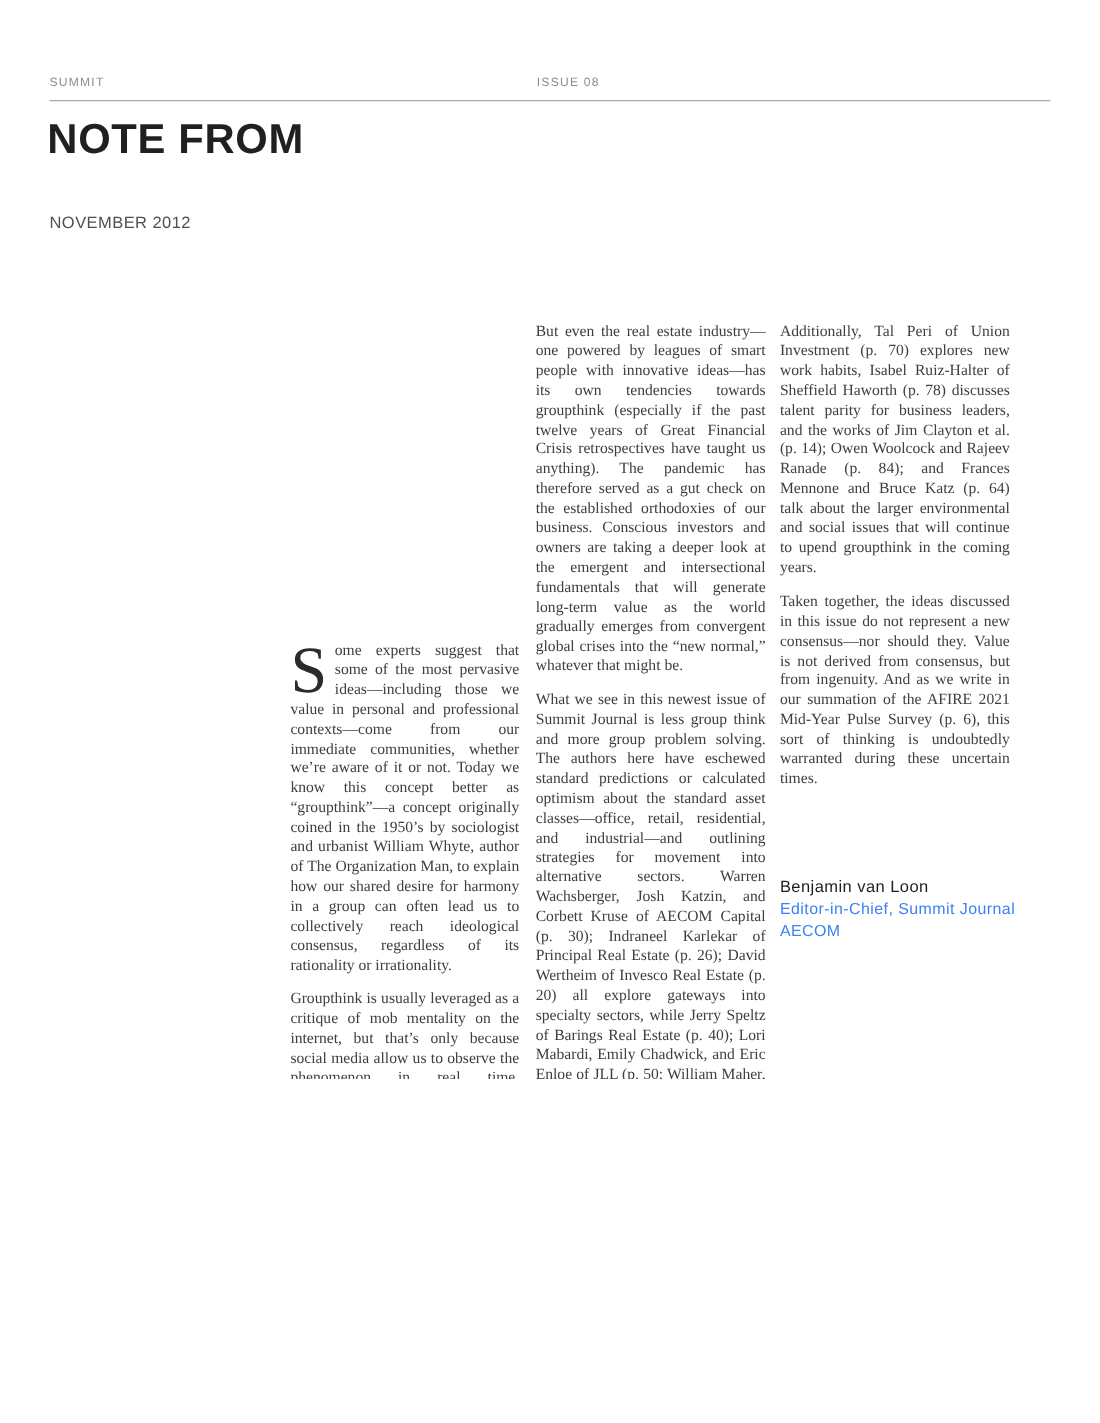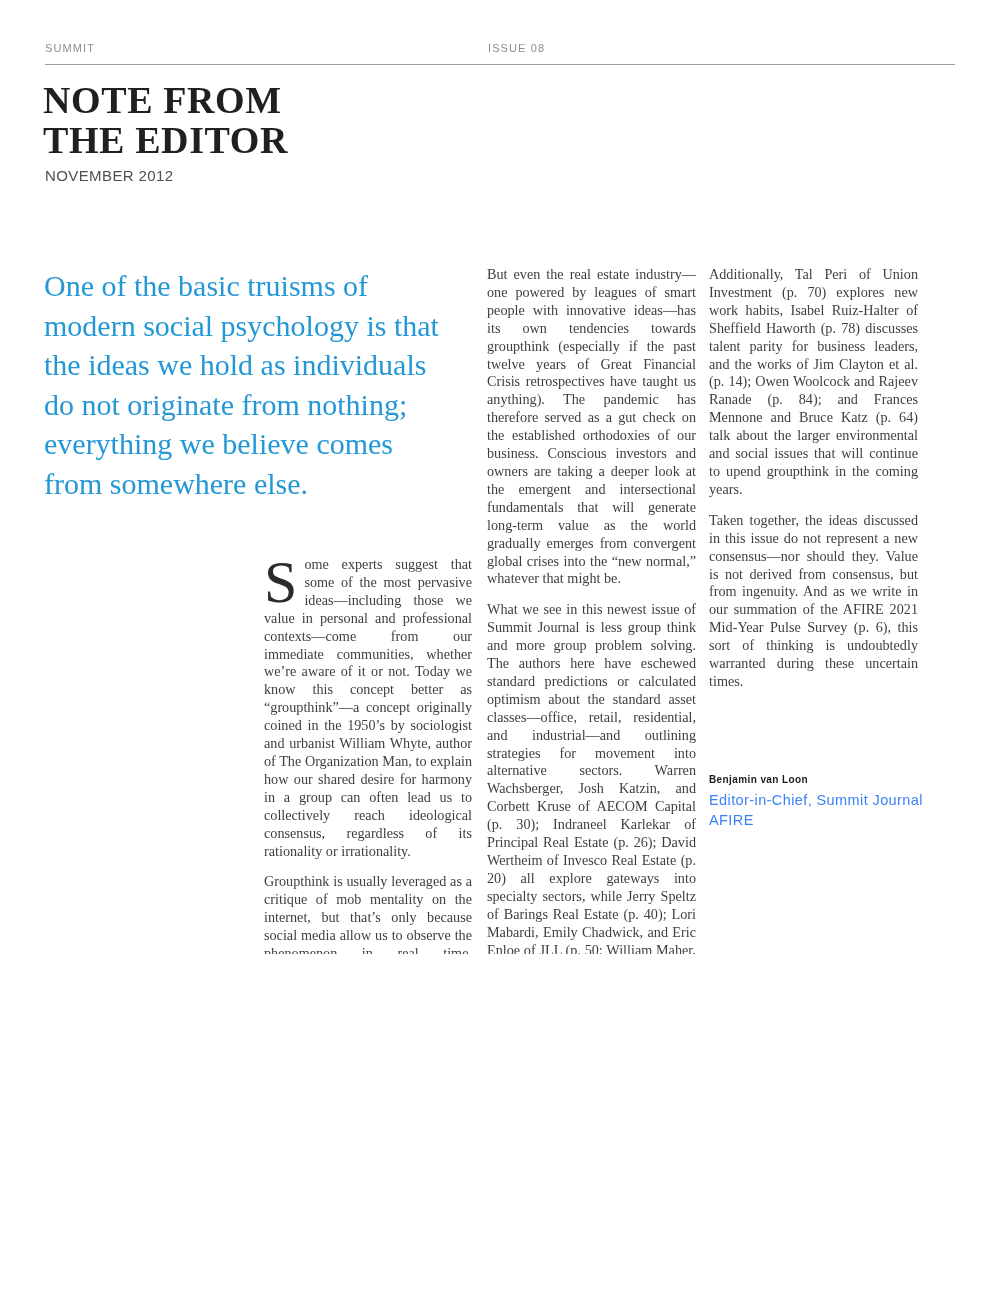--- a/index.html
+++ b/index.html
@@ -5,20 +5,21 @@
   :root { --accent: #2497d6; }
   * { margin: 0; padding: 0; box-sizing: border-box; }
   html, body { background: #ffffff; }
   .page {
     position: relative;
     width: 1000px;
     height: 954px;
     background: #ffffff;
     font-family: "Liberation Sans", sans-serif;
     overflow: hidden;
+    margin-top: 27px;
   }
   .masthead-label {
     position: absolute;
     top: 42px;
     font-size: 11px;
     letter-spacing: 1.1px;
     color: #8d8d8d;
     font-family: "Liberation Sans", sans-serif;
   }
   .masthead-journal { left: 45px; }
@@ -33,21 +34,21 @@
   }
   .page-title {
     position: absolute;
     left: 43px;
     top: 80px;
     font-size: 38px;
     line-height: 40px;
     font-weight: bold;
     letter-spacing: 0.6px;
     color: #221f20;
-    font-family: Liberation Serif, serif;
+    font-family: Liberation Sans, sans-serif;
   }
   .issue-date {
     position: absolute;
     left: 45px;
     top: 167px;
     font-size: 15px;
     letter-spacing: 0.4px;
     color: #4f4f4f;
   }
   .pull-quote {
@@ -83,21 +84,21 @@
   }
   .signature {
     position: absolute;
     left: 709px;
     top: 770px;
     font-family: "Liberation Sans", sans-serif;
     font-size: 14.5px;
     line-height: 20px;
     letter-spacing: 0.4px;
   }
-  .signature .sig-name { color: #1d1d1d; font-weight: bold; font-size: 10px; }
+  .signature .sig-name { color: #1d1d1d; font-weight: normal; font-size: 15px; }
   .signature .sig-role, .signature .sig-org { color: #3b82f6; }
   .footer-rule {
     position: absolute;
     left: 45px;
     top: 1250px;
     width: 910px;
     height: 1px;
     background: #c4c4c4;
   }
   .page-number {
@@ -112,43 +113,41 @@
 <body>
 
 <div class="page">
 
   <span class="masthead-label masthead-journal">SUMMIT</span>
   <span class="masthead-label masthead-issue">ISSUE 08</span>
   <div class="header-rule"></div>
 
   <div class="page-title">
     <div>NOTE FROM</div>
-    <div>THE EDITOR</div>
   </div>
   <div class="issue-date">NOVEMBER 2012</div>
 
-  <div class="pull-quote">One of the basic truisms of modern social psychology is that the ideas we hold as individuals do not originate from nothing; everything we believe comes from somewhere else.</div>
 
   <div class="body-col col-1">
     <p><span class="dropcap">S</span><span>ome experts suggest that some of the most pervasive ideas—including those we value in personal and professional contexts—come from our immediate communities, whether we’re aware of it or not. Today we know this concept better as “groupthink”—a concept originally coined in the 1950’s by sociologist and urbanist William Whyte, author of The Organization Man, to explain how our shared desire for harmony in a group can often lead us to collectively reach ideological consensus, regardless of its rationality or irrationality.</span></p>
     <p>Groupthink is usually leveraged as a critique of mob mentality on the internet, but that’s only because social media allow us to observe the phenomenon in real time. Meanwhile, we like to think of our ideas about business, corporate culture, organization management, and investment philosophy as sui generis; not subject to the same irrationality that seems to dominate popular discourse.</p>
   </div>
 
   <div class="body-col col-2">
     <p>But even the real estate industry—one powered by leagues of smart people with innovative ideas—has its own tendencies towards groupthink (especially if the past twelve years of Great Financial Crisis retrospectives have taught us anything). The pandemic has therefore served as a gut check on the established orthodoxies of our business. Conscious investors and owners are taking a deeper look at the emergent and intersectional fundamentals that will generate long-term value as the world gradually emerges from convergent global crises into the “new normal,” whatever that might be.</p>
     <p>What we see in this newest issue of Summit Journal is less group think and more group problem solving. The authors here have eschewed standard predictions or calculated optimism about the standard asset classes—office, retail, residential, and industrial—and outlining strategies for movement into alternative sectors. Warren Wachsberger, Josh Katzin, and Corbett Kruse of AECOM Capital (p. 30); Indraneel Karlekar of Principal Real Estate (p. 26); David Wertheim of Invesco Real Estate (p. 20) all explore gateways into specialty sectors, while Jerry Speltz of Barings Real Estate (p. 40); Lori Mabardi, Emily Chadwick, and Eric Enloe of JLL (p. 50; William Maher, Ben Maslan, and Cecilia Galliani of RCLCO (p. 34) explore the specifics of some of these sectors, and what areas investors need to watch.</p>
   </div>
 
   <div class="body-col col-3">
     <p>Additionally, Tal Peri of Union Investment (p. 70) explores new work habits, Isabel Ruiz-Halter of Sheffield Haworth (p. 78) discusses talent parity for business leaders, and the works of Jim Clayton et al. (p. 14); Owen Woolcock and Rajeev Ranade (p. 84); and Frances Mennone and Bruce Katz (p. 64) talk about the larger environmental and social issues that will continue to upend groupthink in the coming years.</p>
     <p>Taken together, the ideas discussed in this issue do not represent a new consensus—nor should they. Value is not derived from consensus, but from ingenuity. And as we write in our summation of the AFIRE 2021 Mid-Year Pulse Survey (p. 6), this sort of thinking is undoubtedly warranted during these uncertain times.</p>
   </div>
 
   <div class="signature">
     <div class="sig-name">Benjamin van Loon</div>
     <div class="sig-role">Editor-in-Chief, Summit Journal</div>
-    <div class="sig-org">AFIRE</div>
+    <div class="sig-org">AECOM</div>
   </div>
 
   <div class="footer-rule"></div>
   <div class="page-number">2</div>
 
 </div>
 
 </body></html>

